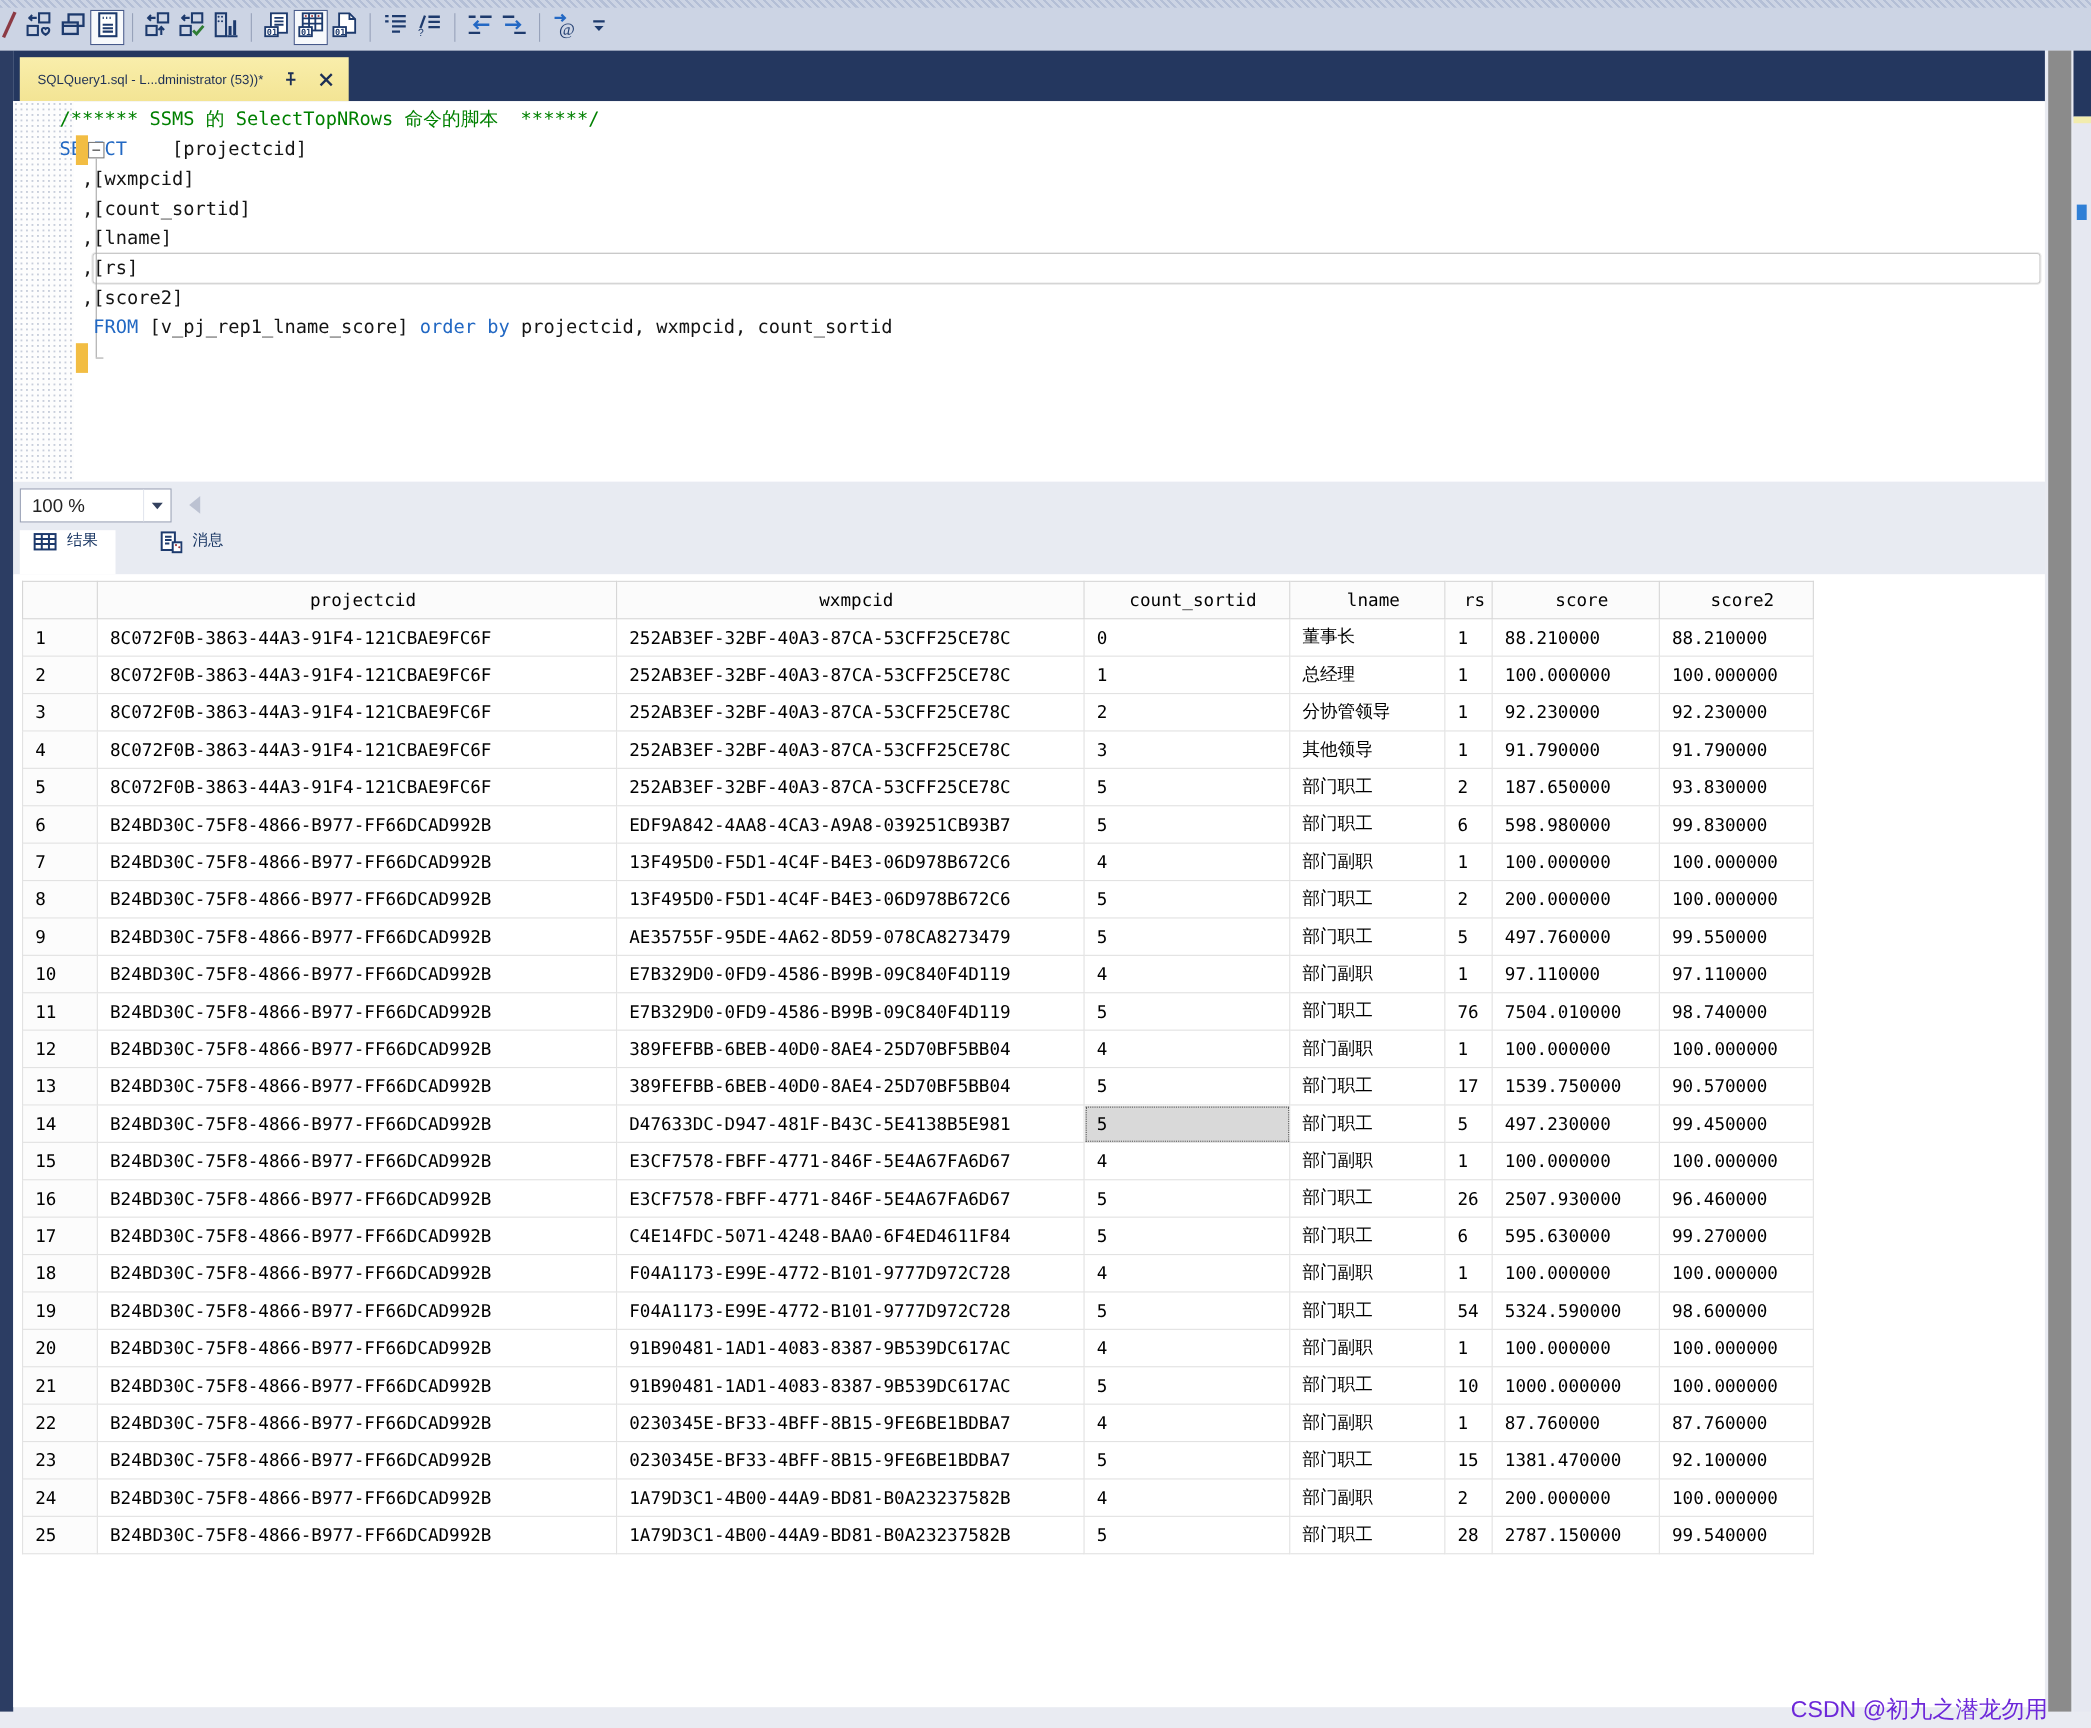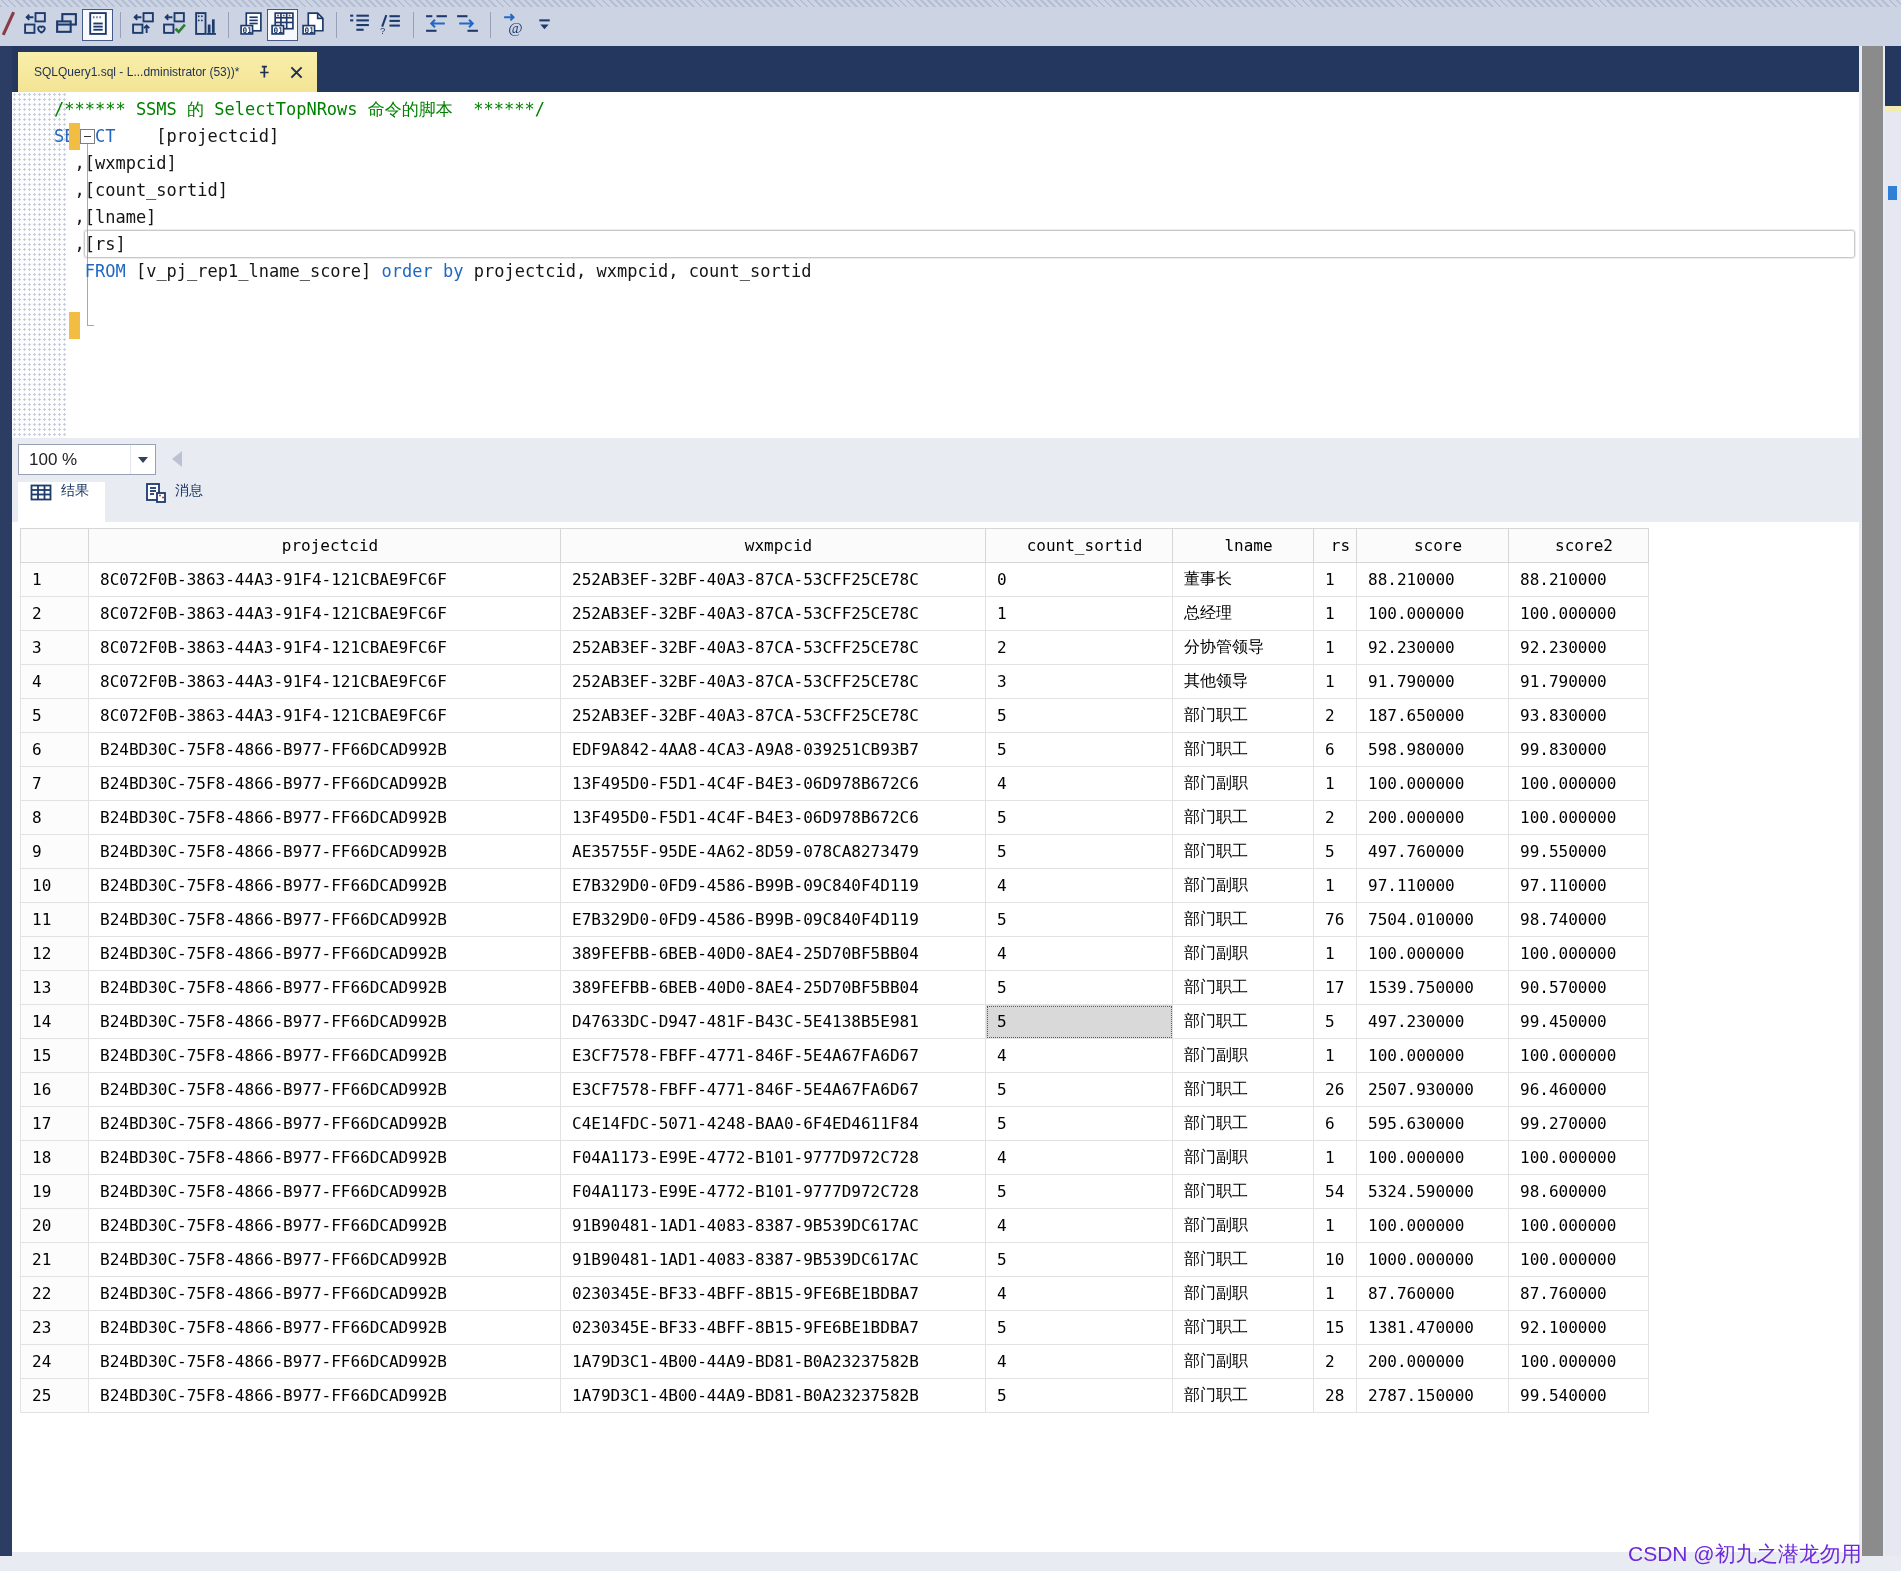--- a/index.html
+++ b/index.html
@@ -262,20 +262,21 @@
     <div class="dot-margin"></div>
     <div class="collapse-guide"></div>
     <div class="collapse-guide-tick"></div>
     <div id="editor-code">
         <div class="code-line"><span class="tk-comment">/****** SSMS 的 SelectTopNRows 命令的脚本  ******/</span></div>
         <div class="code-line"><span class="tk-keyword">SELECT</span><span class="tk-code">    [projectcid]</span></div>
         <div class="code-line"><span class="tk-code">  ,[wxmpcid]</span></div>
         <div class="code-line"><span class="tk-code">  ,[count_sortid]</span></div>
         <div class="code-line"><span class="tk-code">  ,[lname]</span></div>
         <div class="code-line"><span class="tk-code">  ,[rs]</span></div>
+        <div class="code-line"><span class="tk-code">  ,[score2]</span></div>
         <div class="code-line"><span class="tk-code">   </span><span class="tk-keyword">FROM</span><span class="tk-code"> [v_pj_rep1_lname_score] </span><span class="tk-keyword">order</span><span class="tk-code"> </span><span class="tk-keyword">by</span><span class="tk-code"> projectcid, wxmpcid, count_sortid</span></div>
       </div>
   <div class="change-bar" style="top: 31px;"></div>
       <div class="collapse-box" style="top: 37px;">
         <i></i>
       </div>
       <div class="current-line-box" style="top: 138px;"></div>
       <div class="change-bar" style="top: 220px;"></div>
     </div>
 

